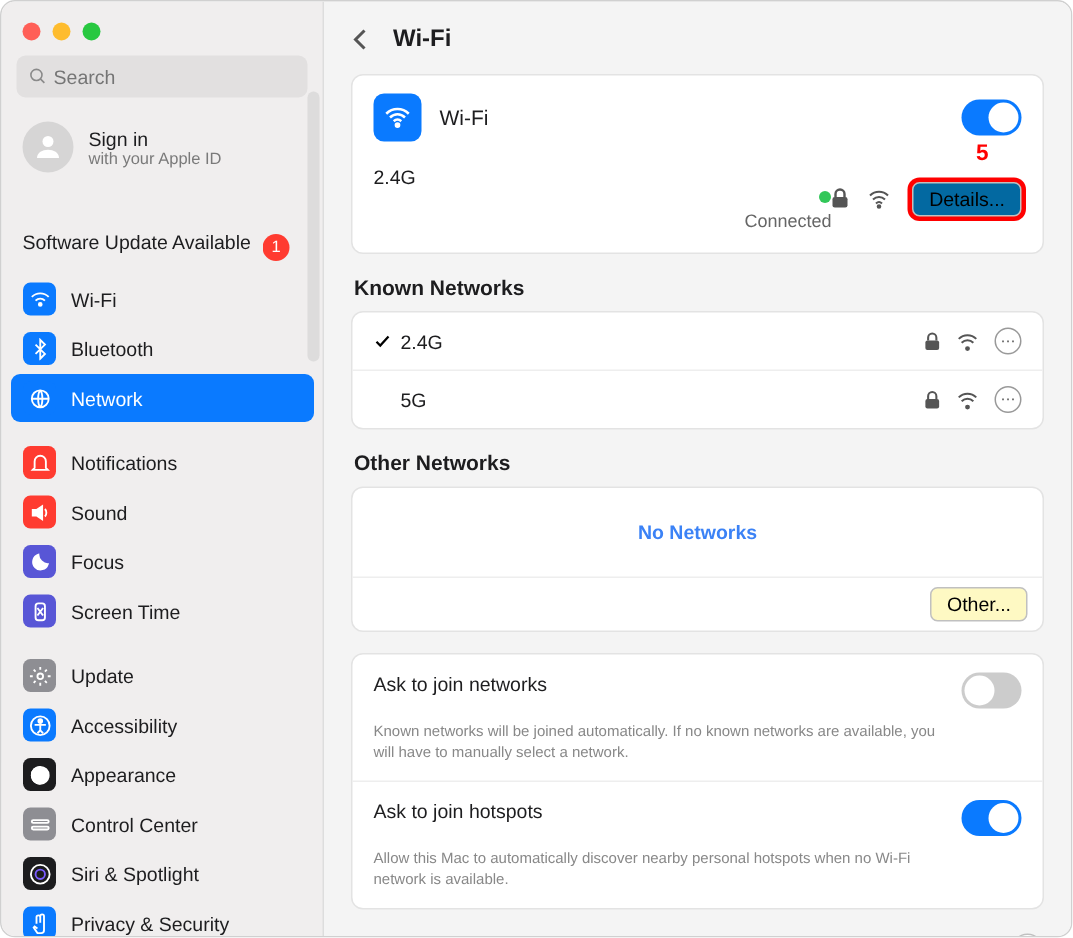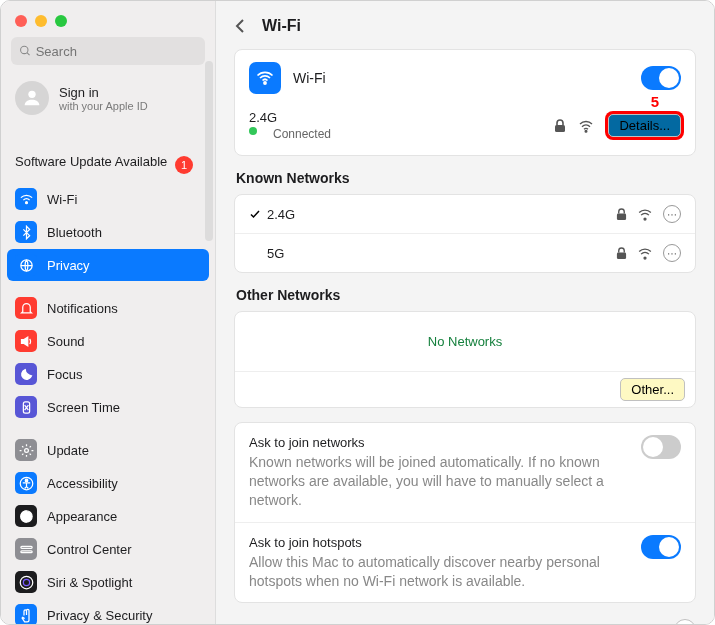--- a/index.html
+++ b/index.html
@@ -30,38 +30,38 @@
 .card { background: #fff; border: 1px solid #e3e3e3; border-radius: 8px; margin-bottom: 14px; }
 .wifi-top { display: flex; align-items: center; padding: 12px 14px; gap: 12px; }
 .wifi-icon-big { width: 32px; height: 32px; border-radius: 7px; background: #0a7aff; display: flex; align-items: center; justify-content: center; }
 .toggle { width: 40px; height: 24px; border-radius: 12px; position: relative; cursor: pointer; }
 .toggle.on { background: #0a7aff; } .toggle.off { background: #ccc; }
 .toggle .knob { width: 20px; height: 20px; border-radius: 50%; background: #fff; position: absolute; top: 2px; }
 .toggle.on .knob { right: 2px; } .toggle.off .knob { left: 2px; }
 .wifi-conn { padding: 4px 14px 14px; display: flex; align-items: center; }
 .conn-left { flex: 1; }
 .conn-left .ssid { font-size: 13px; }
-.conn-left .status { font-size: 12px; color: #666; display: flex; align-items: flex-start; gap: 16px; margin-top: 2px; }
+.conn-left .status { font-size: 12px; color: #666; display: flex; align-items: flex-end; gap: 5px; margin-top: 2px; flex-direction: column; }
 .statusdot { width: 8px; height: 8px; border-radius: 50%; background: #32c759; }
 .details-btn { border: 1px solid #c0c0c0; background: #0369a1; border-radius: 5px; padding: 3px 10px; font-size: 13px; cursor: pointer; box-shadow: 0 0 0 3px #ff0000; }
 .annot-5 { position: absolute; color: #ff0000; font-weight: 700; font-size: 15px; }
 .section-title { font-size: 14px; font-weight: 700; padding: 0 2px 8px; }
 .net-row { display: flex; align-items: center; padding: 10px 14px; border-top: 1px solid #eee; }
 .net-row:first-child { border-top: none; }
 .net-check { width: 18px; }
 .net-name { flex: 1; }
 .net-icons { display: flex; gap: 10px; align-items: center; color: #555; }
 .more { width: 18px; height: 18px; border-radius: 50%; border: 1px solid #999; display: flex; align-items: center; justify-content: center; font-size: 10px; cursor: pointer; }
-.other-empty { text-align: center; color: #15803d; padding: 22px 0; font-size: 13px; border-bottom: 1px solid #eee; }
+.other-empty { text-align: center; color: #3b82f6; padding: 22px 0; font-size: 13px; border-bottom: 1px solid #eee; font-weight: bold; }
 .other-footer { display: flex; justify-content: flex-end; padding: 6px 10px; }
 .btn { border: 1px solid #c0c0c0; background: #fef9c3; border-radius: 5px; padding: 3px 10px; font-size: 13px; cursor: pointer; }
 .ask-row { display: flex; padding: 12px 14px; border-top: 1px solid #eee; }
 .ask-row:first-child { border-top: none; }
 .ask-txt .at1 { font-size: 13px; }
-.ask-txt .at2 { font-size: 14px; color: #888; margin-top: 3px; line-height: 1.35; max-width: 380px; }
+.ask-txt .at2 { font-size: 10px; color: #888; margin-top: 18px; line-height: 1.35; max-width: 380px; }
 .ask-row .toggle { margin-left: auto; flex-shrink: 0; }
 .footer-btns { display: flex; justify-content: flex-end; gap: 8px; padding-top: 2px; }
 .helpbtn { width: 22px; height: 22px; border-radius: 50%; border: 1px solid #c0c0c0; background: #fff; display: flex; align-items: center; justify-content: center; cursor: pointer; }
 svg { display: block; }
 </style>
 </head>
 <body>
 
 <div class="window">
   <div class="sidebar">
@@ -112,21 +112,21 @@
           </div>
           <span>Bluetooth</span>
         </div>
         <div class="side-item active">
           <div class="icn" style="background:#0a7aff">
             <svg width="15" height="15" viewBox="0 0 24 24" fill="none" stroke="#fff" stroke-width="2">
               <circle cx="12" cy="12" r="9"></circle>
               <path d="M3 12h18M12 3c3 3 3 15 0 18M12 3c-3 3-3 15 0 18"></path>
             </svg>
           </div>
-          <span>Privacy</span>
+          <span>Network</span>
         </div>
         <div class="side-sep"></div>
         <div class="side-item">
           <div class="icn" style="background:#ff3b30">
             <svg width="15" height="15" viewBox="0 0 24 24" fill="none" stroke="#fff" stroke-width="2">
               <path d="M6 17V10a6 6 0 0 1 12 0v7l2 2H4z"></path>
             </svg>
           </div>
           <span>Notifications</span>
         </div>

